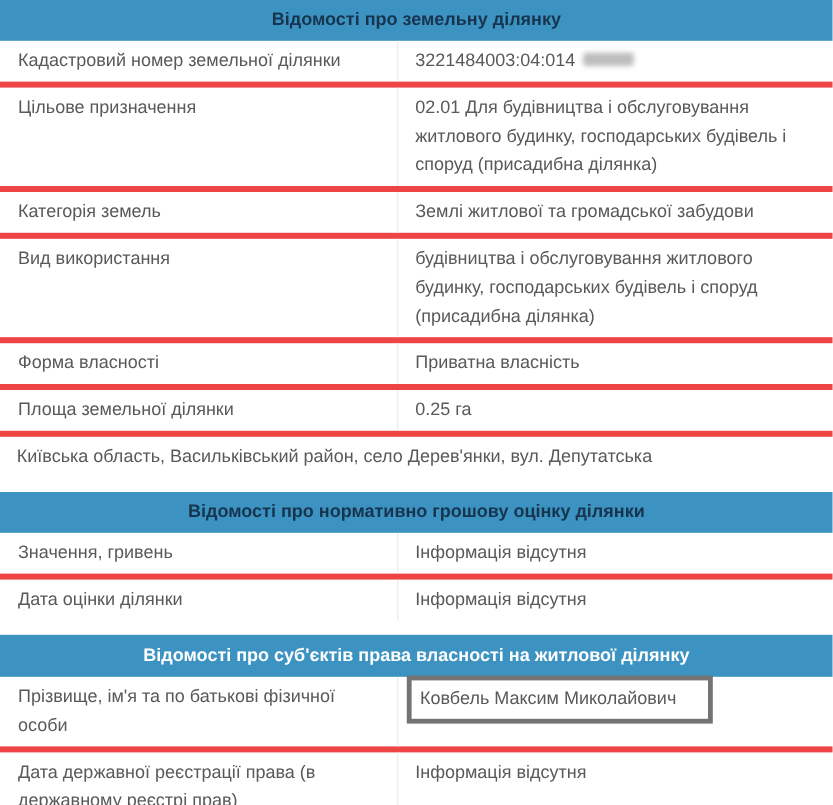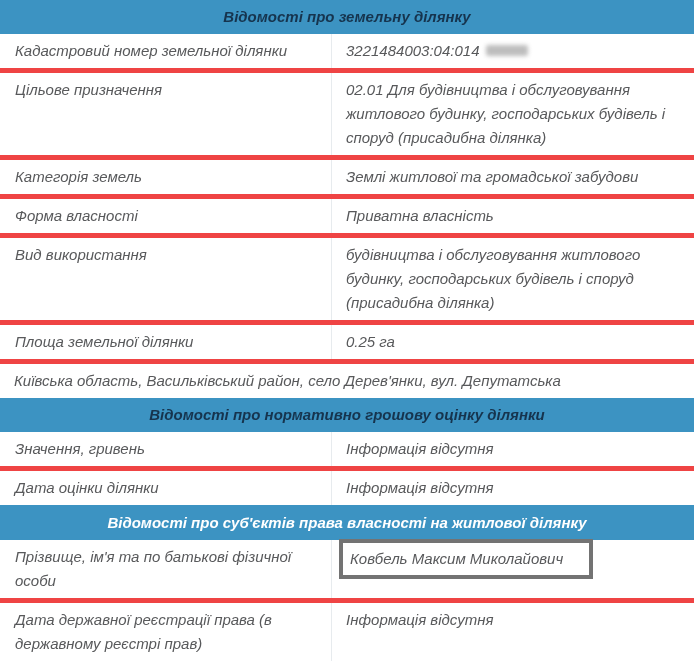--- a/index.html
+++ b/index.html
@@ -8,22 +8,22 @@
     font-family: "Liberation Sans", sans-serif;
     color: #58595b;
   }
   .panel {
     width: 694px;
     height: 671px;
     overflow: hidden;
     background: #ffffff;
     position: relative;
   }
-  .section { width: 100%; font-style: italic; }
-  .section + .section { margin-top: 0; }
+  .section { width: 100%; }
+  .section + .section { margin-top: 12px; }
   .sec-header {
     background: #3c93c2;
     text-align: center;
     padding: 6px 12px;
     font-size: 15px;
     font-weight: bold;
     color: #16344e;
     line-height: 22px;
   }
   .sec-header.light { color: #ffffff; padding-top: 7px; }
@@ -79,26 +79,26 @@
       </div>
       <div class="row">
         <div class="cell label">Цільове призначення</div>
         <div class="cell value"><span>02.01 Для будівництва і обслуговування житлового будинку, господарських будівель і споруд (присадибна ділянка)</span></div>
       </div>
       <div class="row">
         <div class="cell label">Категорія земель</div>
         <div class="cell value"><span>Землі житлової та громадської забудови</span></div>
       </div>
       <div class="row">
+        <div class="cell label">Вид використання</div>
+        <div class="cell value"><span>будівництва і обслуговування житлового будинку, господарських будівель і споруд (присадибна ділянка)</span></div>
+      </div>
+      <div class="row">
         <div class="cell label">Форма власності</div>
         <div class="cell value"><span>Приватна власність</span></div>
-      </div>
-      <div class="row">
-        <div class="cell label">Вид використання</div>
-        <div class="cell value"><span>будівництва і обслуговування житлового будинку, господарських будівель і споруд (присадибна ділянка)</span></div>
       </div>
       <div class="row">
         <div class="cell label">Площа земельної ділянки</div>
         <div class="cell value"><span>0.25 га</span></div>
       </div>
       <div class="row">
         <div class="cell value"><span>Київська область, Васильківський район, село Дерев'янки, вул. Депутатська</span></div>
       </div>
     </div>
     <div class="section">

